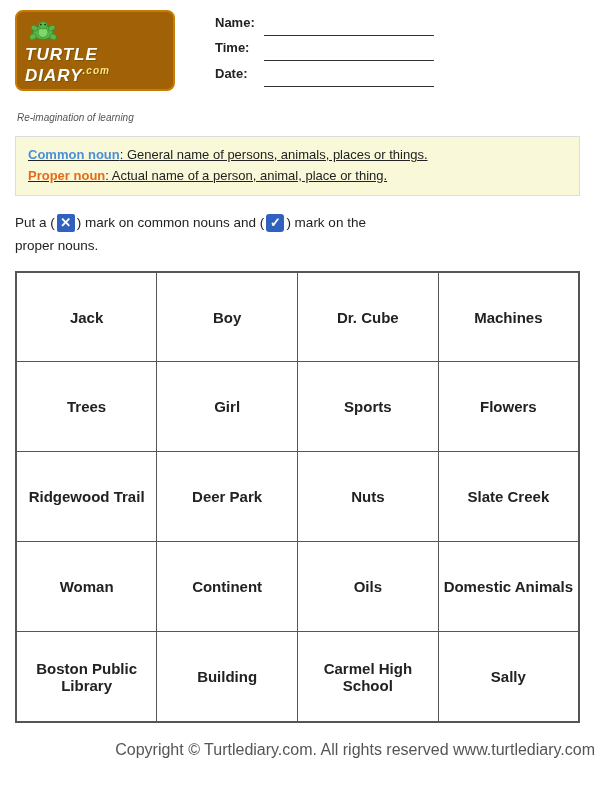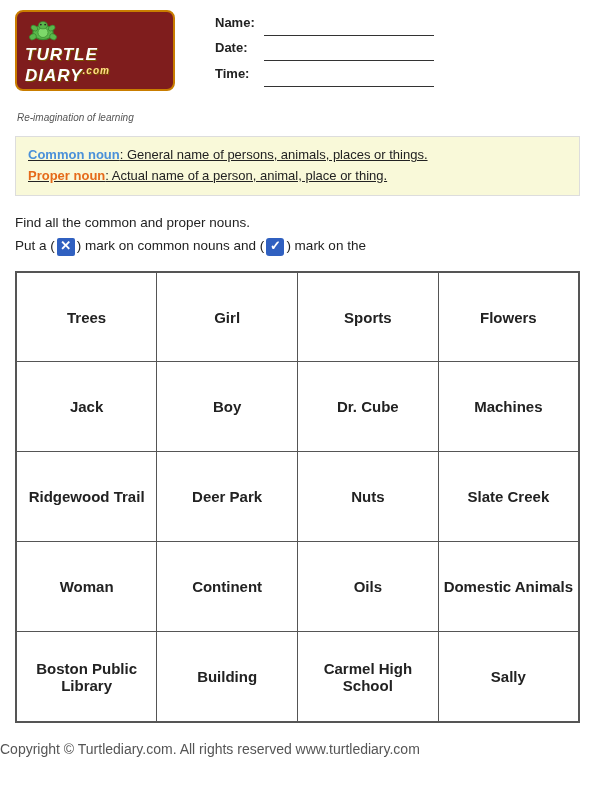--- a/index.html
+++ b/index.html
@@ -14,21 +14,21 @@
     .header {
       display: flex;
       align-items: flex-start;
       padding: 10px 15px 5px 15px;
     }
     .logo-area {
       flex: 0 0 160px;
     }
     .logo-box {
       display: inline-block;
-      background: #7f1d1d;
+      background: #a16207;
       border-radius: 8px;
       padding: 4px 8px;
       border: 2px solid #c97d00;
     }
     .name-fields {
       flex: 1;
       padding-left: 40px;
       font-size: 13px;
       line-height: 1.9;
     }
@@ -101,22 +101,22 @@
       border: 1.5px solid #555;
       text-align: center;
       vertical-align: middle;
       font-size: 15px;
       font-weight: bold;
       height: 90px;
       padding: 8px 4px;
       width: 25%;
     }
     .footer {
-      text-align: left;
-      font-size: 14px;
+      text-align: right;
+      font-size: 16px;
       color: #555;
       padding: 8px 0 4px 0;
     }
     .turtle-icon-svg {
       width: 36px;
       height: 30px;
       vertical-align: middle;
     }
   </style>
 </head>
@@ -141,61 +141,61 @@
       </div>
     </div>
     <div style="font-size:10px;color:#555;margin-top:21px;font-style:italic;padding-left:2px;">Re-imagination of learning</div>
   </div>
   <div class="name-fields">
     <div>
       <label>Name:</label>
       <span class="name-line">&nbsp;</span>
     </div>
     <div>
+      <label>Time:</label>
+      <span class="name-line">&nbsp;</span>
+    </div>
+    <div>
       <label>Date:</label>
-      <span class="name-line">&nbsp;</span>
-    </div>
-    <div>
-      <label>Time:</label>
       <span class="name-line">&nbsp;</span>
     </div>
   </div>
 </div>
 
 <div class="info-box">
   <div>
     <span class="common-noun-label">Common noun</span><span>: General name of persons, animals, places or things.</span>
   </div>
   <div>
     <span class="proper-noun-label">Proper noun</span><span>: Actual name of a person,  animal,  place or thing.</span>
   </div>
 </div>
 
 <div class="instructions">
-  <p>Find all the common and proper nouns.</p>
   <p>
     Put a (<span class="cross-icon">✕</span>) mark on common nouns and (<span class="check-icon">✓</span>) mark on the
   </p>
+  <p>proper nouns.</p>
 </div>
 
 <table class="noun-table">
   <tbody id="table-body">
   <tr>
+        <td>Jack</td>
+        <td>Boy</td>
+        <td>Dr. Cube</td>
+        <td>Machines</td>
+      </tr>
+      <tr>
         <td>Trees</td>
         <td>Girl</td>
         <td>Sports</td>
         <td>Flowers</td>
       </tr>
       <tr>
-        <td>Jack</td>
-        <td>Boy</td>
-        <td>Dr. Cube</td>
-        <td>Machines</td>
-      </tr>
-      <tr>
         <td>Ridgewood Trail</td>
         <td>Deer Park</td>
         <td>Nuts</td>
         <td>Slate Creek</td>
       </tr>
       <tr>
         <td>Woman</td>
         <td>Continent</td>
         <td>Oils</td>
         <td>Domestic Animals</td>

